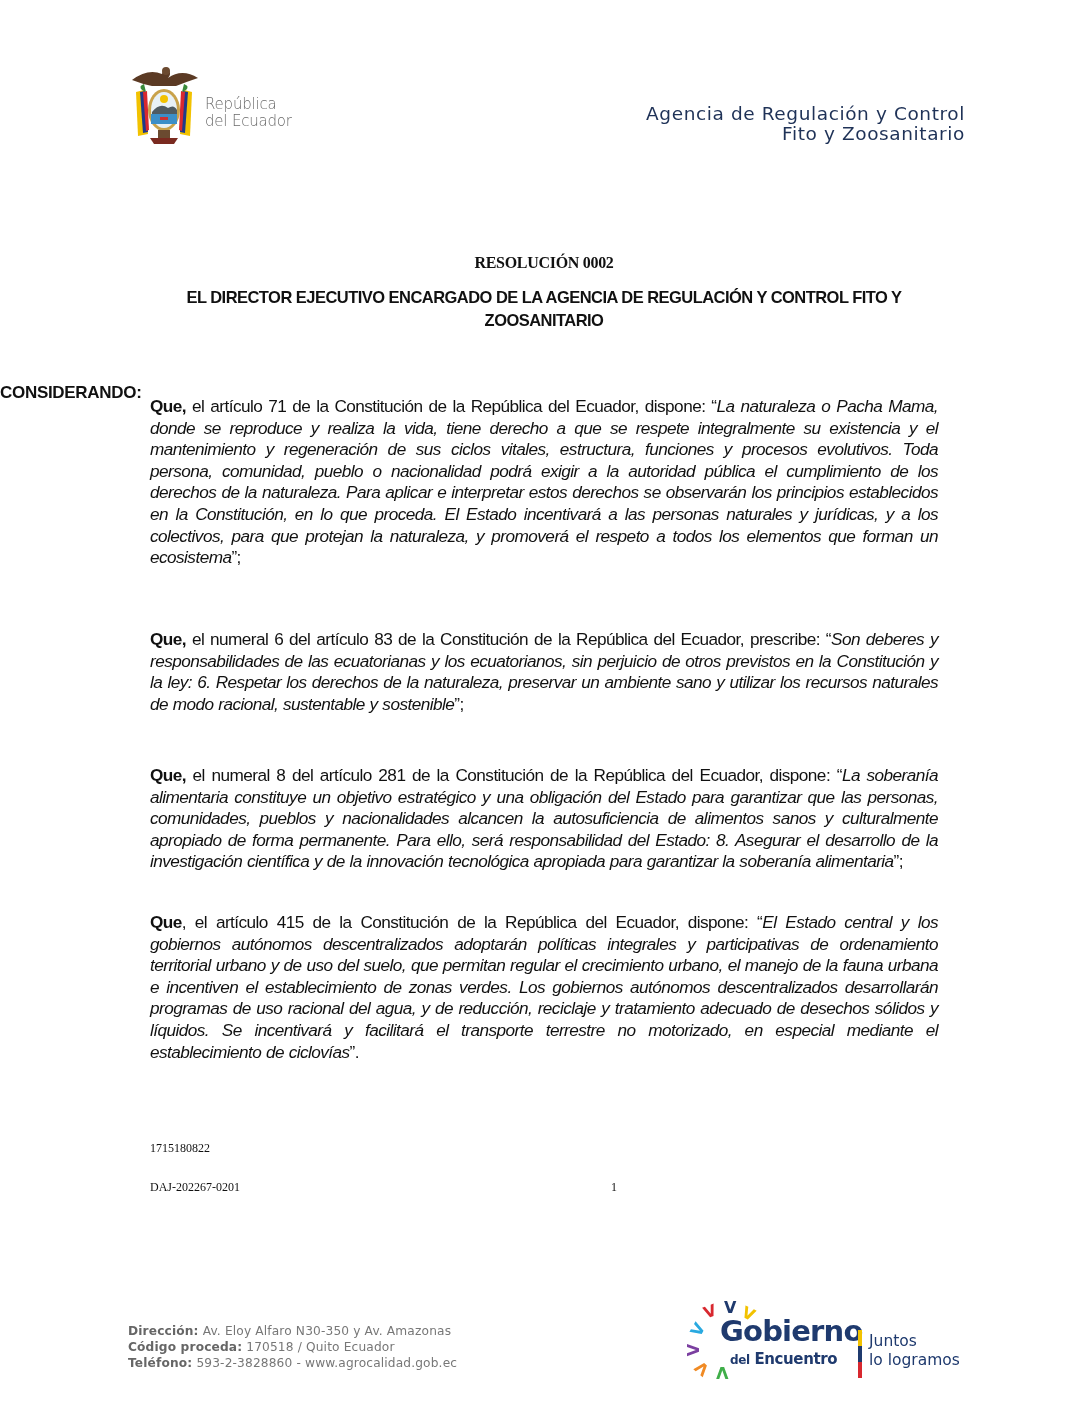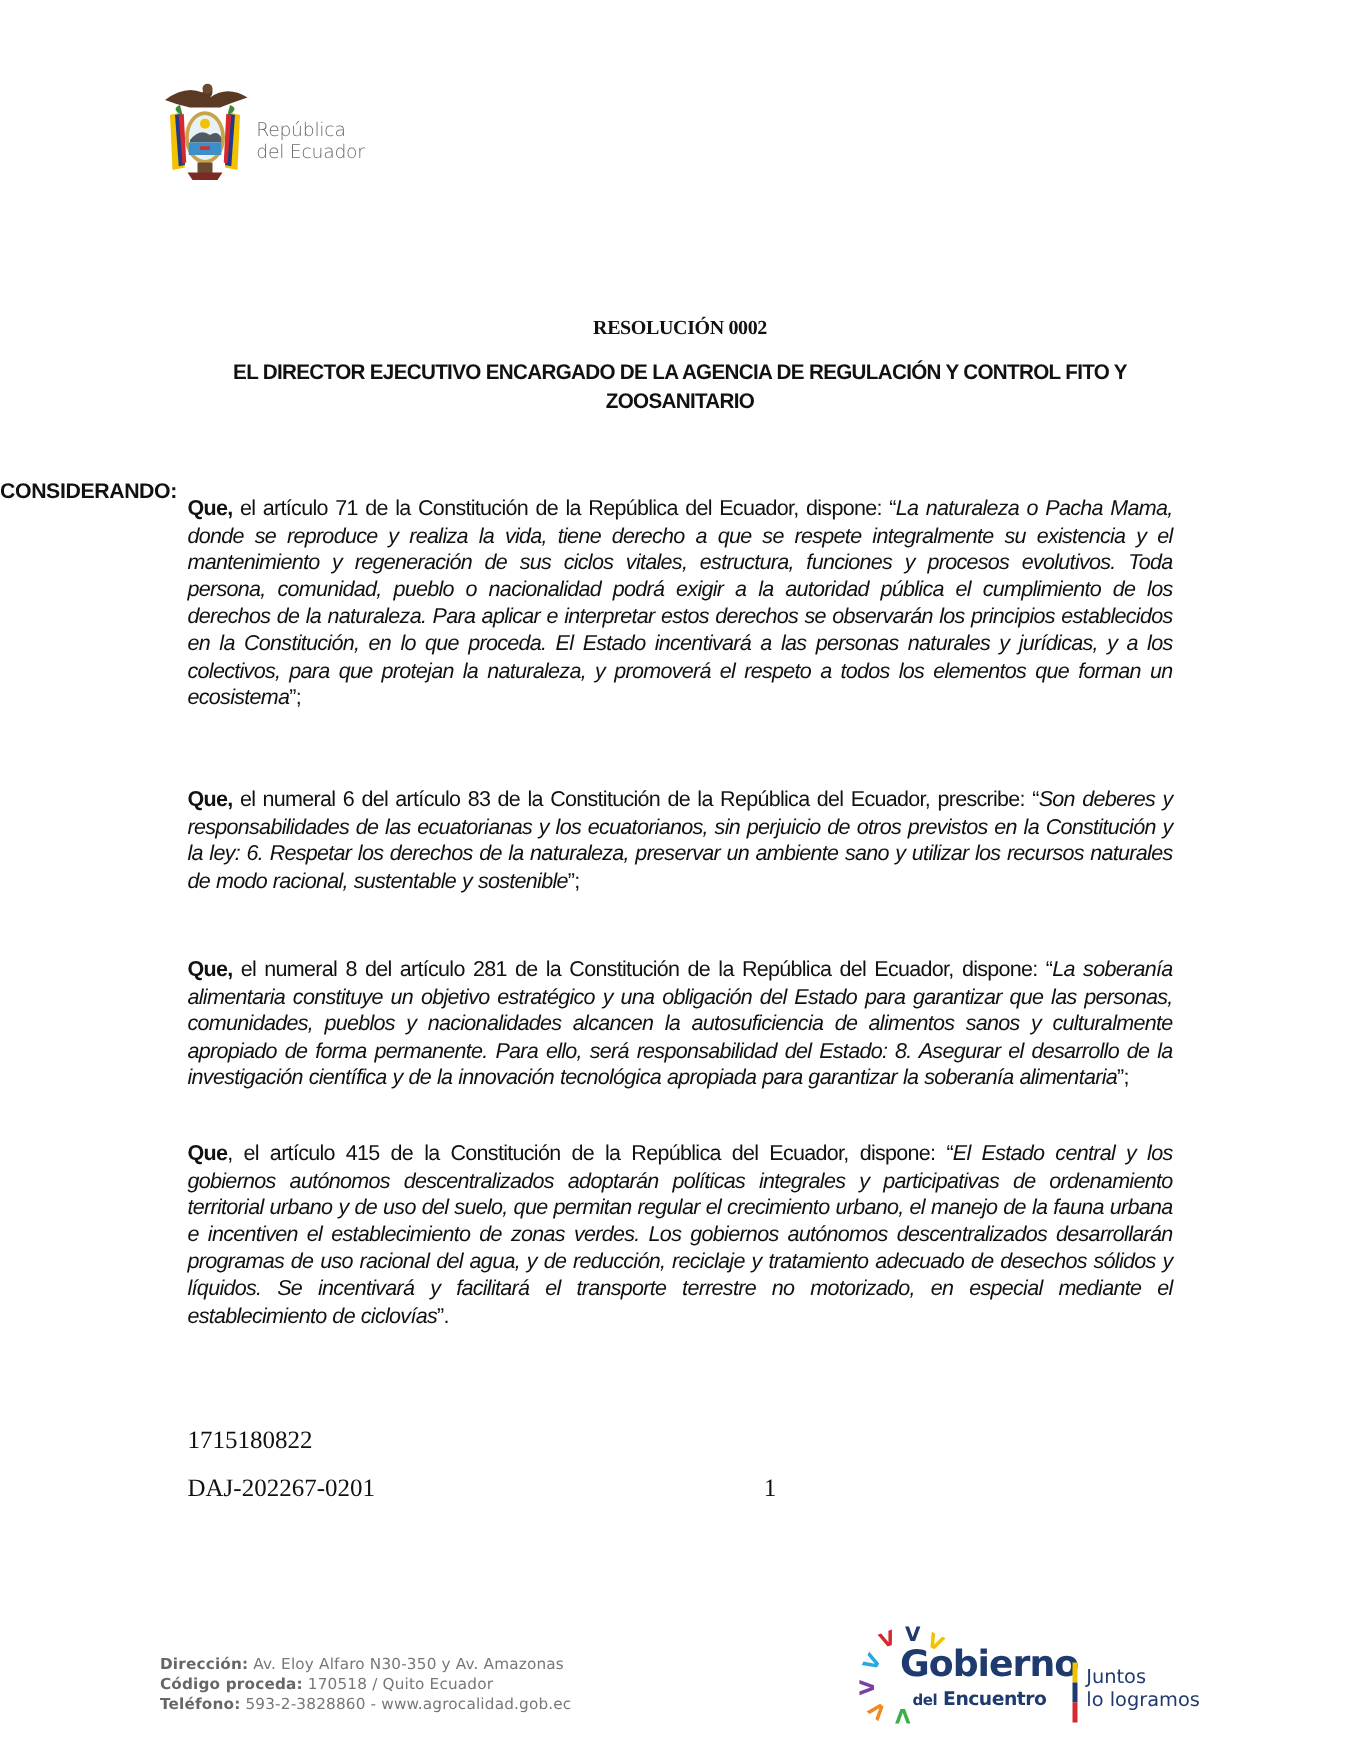--- a/index.html
+++ b/index.html
@@ -21,21 +21,21 @@
   .body { position: absolute; left: 150px; width: 788px; font-family: "Liberation Sans", sans-serif; font-size: 17.2px; line-height: 21.6px; text-align: justify; letter-spacing: -0.55px; word-spacing: 0.5px; }
   .body p { margin: 0; }
   .body b { font-weight: bold; }
   .body i { font-style: italic; }
   .p1 { top: 396px; }
   .p2 { top: 629px; }
   .p3 { top: 765px; }
   .p4 { top: 912px; }
 
   
-  .ref { position: absolute; font-family: "Liberation Serif", serif; font-size: 20px; color: #111; }
+  .ref { position: absolute; font-family: "Liberation Serif", serif; font-size: 12px; color: #111; }
   .ref-id { left: 150px; top: 1141px; }
   .ref-code { left: 150px; top: 1180px; }
   .ref-page { left: 611px; top: 1180px; }
 
   
   .addr { position: absolute; left: 128px; top: 1323px; font-family: "DejaVu Sans", sans-serif; font-size: 12.2px; line-height: 16px; color: #777; letter-spacing: 0.15px; }
   .addr b { color: #666; font-weight: bold; }
 
   
   .gob { position: absolute; left: 686px; top: 1300px; width: 290px; height: 80px; }
@@ -77,20 +77,24 @@
 
       <rect x="30" y="68" width="12" height="10" fill="#6b4a30"></rect>
       <path d="M22 76 L50 76 L46 82 L26 82Z" fill="#7a2a20"></path>
     </svg>
     <div class="rep-text">
       <div>República</div>
       <div>del Ecuador</div>
     </div>
   </div>
 
+  <div class="agency">
+    <div>Agencia de Regulación y Control</div>
+    <div>Fito y Zoosanitario</div>
+  </div>
 
   <div class="t-res">RESOLUCIÓN 0002</div>
   <div class="t-dir">EL DIRECTOR EJECUTIVO ENCARGADO DE LA AGENCIA DE REGULACIÓN Y CONTROL FITO Y ZOOSANITARIO</div>
   <div class="t-cons">CONSIDERANDO:</div>
 
   <div class="body p1">
     <p><b>Que,</b><span> el artículo 71 de la Constitución de la República del Ecuador, dispone: “</span><i>La naturaleza o Pacha Mama, donde se reproduce y realiza la vida, tiene derecho a que se respete integralmente su existencia y el mantenimiento y regeneración de sus ciclos vitales, estructura, funciones y procesos evolutivos.  Toda persona, comunidad, pueblo o nacionalidad podrá exigir a la autoridad pública el cumplimiento de los derechos de la naturaleza. Para aplicar e interpretar estos derechos se observarán los principios establecidos en la Constitución, en lo que proceda. El Estado incentivará a las personas naturales y jurídicas, y a los colectivos, para que protejan la naturaleza, y promoverá el respeto a todos los elementos que forman un ecosistema</i><span>”;</span></p>
   </div>
   <div class="body p2">
     <p><b>Que,</b><span> el numeral 6 del artículo 83 de la Constitución de la República del Ecuador, prescribe: “</span><i>Son deberes y responsabilidades de las ecuatorianas y los ecuatorianos, sin perjuicio de otros previstos en la Constitución y la ley: 6. Respetar los derechos de la naturaleza, preservar un ambiente sano y utilizar los recursos naturales de modo racional, sustentable y sostenible</i><span>”;</span></p>

